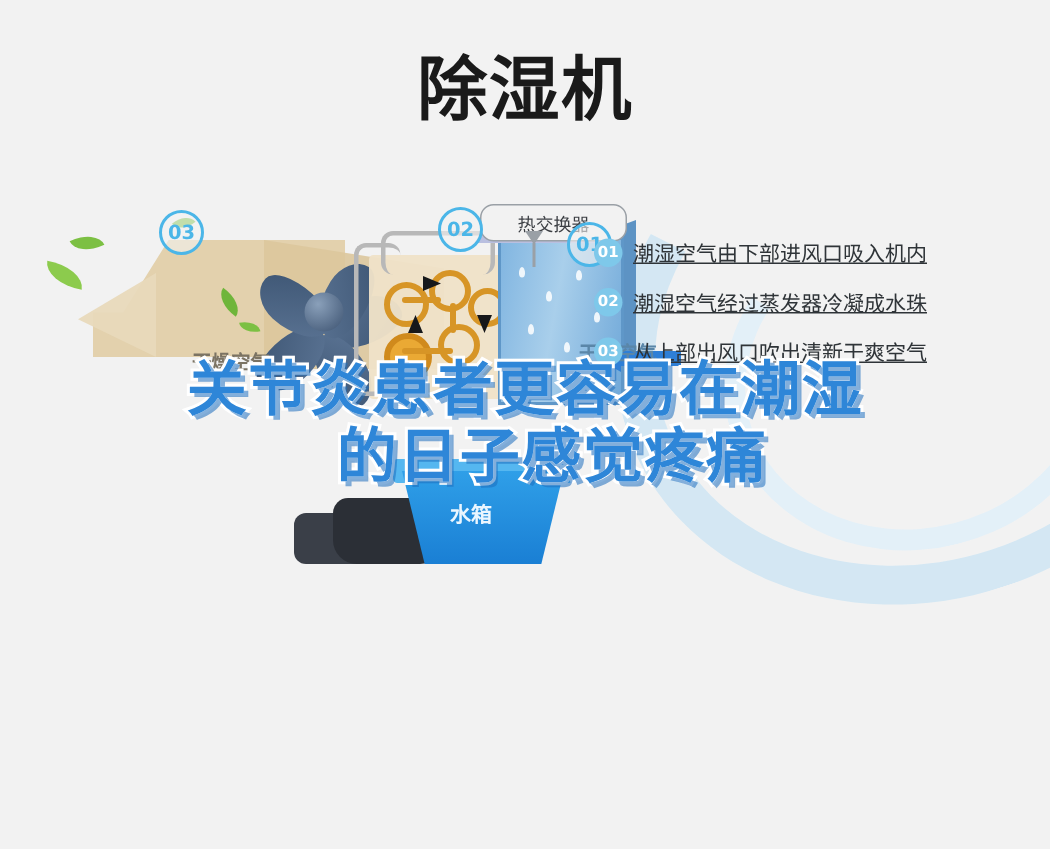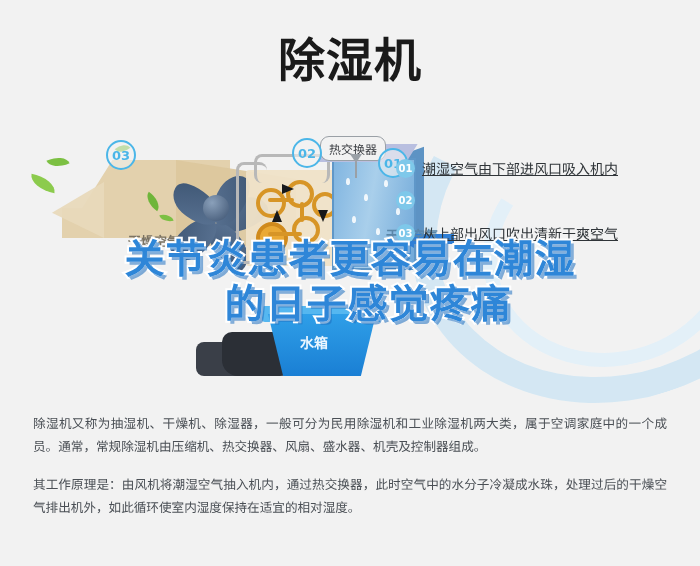--- a/index.html
+++ b/index.html
@@ -149,21 +149,21 @@
   .badge.n02{left:292px;top:20px;}
   .badge.n01{left:378px;top:30px;}
 
   .dlabel{position:absolute;font-size:13px;color:#6a6d72;font-weight:700;margin-top:25px;}
   .dlabel.dry{left:128px;top:88px;color:#7b7363;}
   .dlabel.wet{left:386px;top:82px;color:#5a86a8;}
 
   
   .callout{
     position:absolute;left:320px;top:18px;
-    padding:3px 8px;border:1.5px solid #9aa0a6;border-radius:9px;
+    padding:3px 24px;border:1.5px solid #9aa0a6;border-radius:9px;
     background:#f2f2f2;font-size:12px;color:#3c3f44;white-space:nowrap;
   }
   .callout-tail{
     position:absolute;left:350px;top:36px;width:0;height:0;
     border-left:6px solid transparent;border-right:6px solid transparent;
     border-top:9px solid #9aa0a6;
   }
   .callout-line{position:absolute;left:355px;top:44px;width:2px;height:16px;background:#9aa0a6;}
 
   
@@ -292,30 +292,27 @@
     <div class="dlabel wet">干燥空气</div>
   </div>
 
   <div class="steps">
     <div class="step">
       <div class="step-badge">01</div>
       <div class="step-text">潮湿空气由下部进风口吸入机内</div>
     </div>
     <div class="step">
       <div class="step-badge">02</div>
+      <div class="step-text">潮湿空气经过蒸发器冷凝成水珠</div>
     </div>
     <div class="step">
       <div class="step-badge">03</div>
       <div class="step-text">从上部出风口吹出清新干爽空气</div>
     </div>
   </div>
 
   <div class="overlay">
     <div class="ov-line l1">关节炎患者更容易在潮湿</div>
     <div class="ov-line l2">的日子感觉疼痛</div>
   </div>
 
-  <div class="copy">
-    <p class="para">除湿机又称为抽湿机、干燥机、除湿器，一般可分为民用除湿机和工业除湿机两大类，属于空调家庭中的一个成员。通常，常规除湿机由压缩机、热交换器、风扇、盛水器、机壳及控制器组成。</p>
-    <p class="para">其工作原理是：由风机将潮湿空气抽入机内，通过热交换器，此时空气中的水分子冷凝成水珠，处理过后的干燥空气排出机外，如此循环使室内湿度保持在适宜的相对湿度。</p>
-  </div>
 
 </div>
 
 </body></html>

